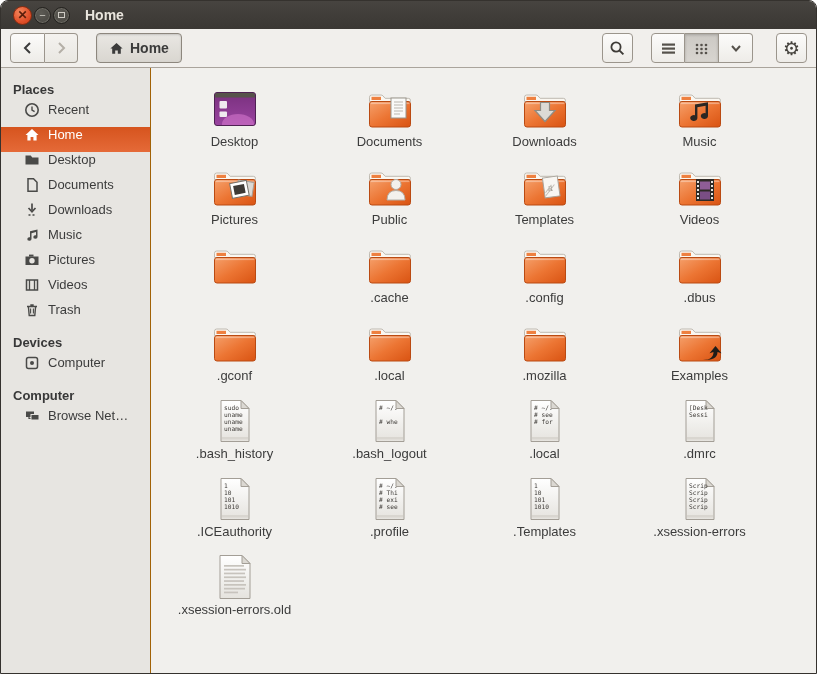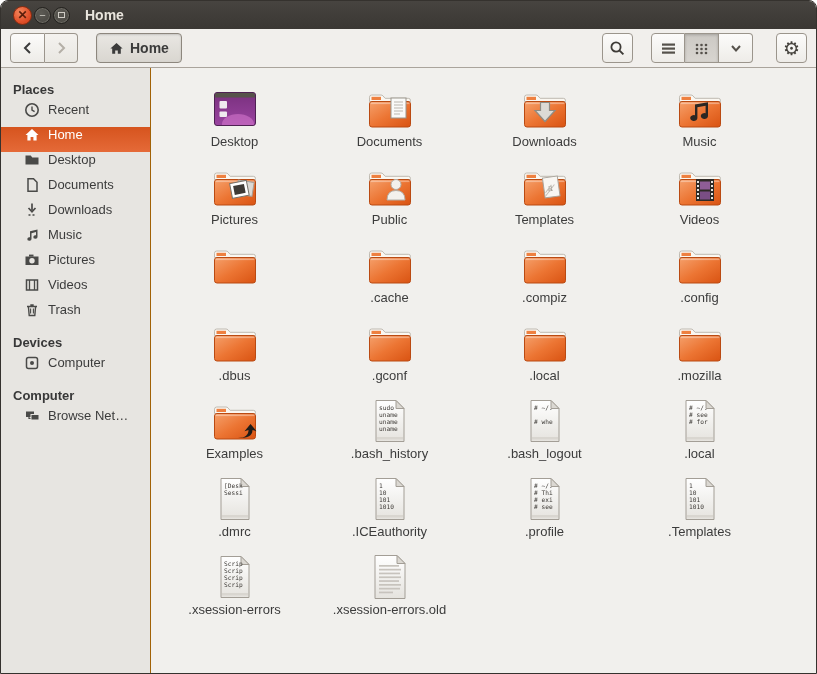--- a/index.html
+++ b/index.html
@@ -453,29 +453,20 @@
               </svg></span>
             <span class="flabel">.cache</span>
           </div>
           <div class="cell">
             <span class="ficon"><svg viewBox="0 0 48 48" width="48" height="48">
                 <path d="M3.5 16.5 v-4.3 q0 -2.2 2.2 -2.2 h9.3 q1.2 0 2 0.9 l2.1 2.4 h23.2 q2.2 0 2.2 2.2 v1 z" fill="#faf7f1" stroke="#bfbab1"></path>
                 <rect x="5.5" y="11.8" width="9.5" height="3.2" fill="#ee8040"></rect>
                 <rect x="3.5" y="16.5" width="41" height="25.5" rx="2.5" fill="url(#fgrad)" stroke="#ba4a12"></rect>
                 <rect x="4.5" y="17.5" width="39" height="1.6" fill="rgba(255,255,255,0.35)"></rect>
               </svg></span>
-            <span class="flabel">.compiz</span>
-          </div>
-          <div class="cell">
-            <span class="ficon"><svg viewBox="0 0 48 48" width="48" height="48">
-                <path d="M3.5 16.5 v-4.3 q0 -2.2 2.2 -2.2 h9.3 q1.2 0 2 0.9 l2.1 2.4 h23.2 q2.2 0 2.2 2.2 v1 z" fill="#faf7f1" stroke="#bfbab1"></path>
-                <rect x="5.5" y="11.8" width="9.5" height="3.2" fill="#ee8040"></rect>
-                <rect x="3.5" y="16.5" width="41" height="25.5" rx="2.5" fill="url(#fgrad)" stroke="#ba4a12"></rect>
-                <rect x="4.5" y="17.5" width="39" height="1.6" fill="rgba(255,255,255,0.35)"></rect>
-              </svg></span>
             <span class="flabel">.config</span>
           </div>
           <div class="cell">
             <span class="ficon"><svg viewBox="0 0 48 48" width="48" height="48">
                 <path d="M3.5 16.5 v-4.3 q0 -2.2 2.2 -2.2 h9.3 q1.2 0 2 0.9 l2.1 2.4 h23.2 q2.2 0 2.2 2.2 v1 z" fill="#faf7f1" stroke="#bfbab1"></path>
                 <rect x="5.5" y="11.8" width="9.5" height="3.2" fill="#ee8040"></rect>
                 <rect x="3.5" y="16.5" width="41" height="25.5" rx="2.5" fill="url(#fgrad)" stroke="#ba4a12"></rect>
                 <rect x="4.5" y="17.5" width="39" height="1.6" fill="rgba(255,255,255,0.35)"></rect>
               </svg></span>
             <span class="flabel">.dbus</span>

